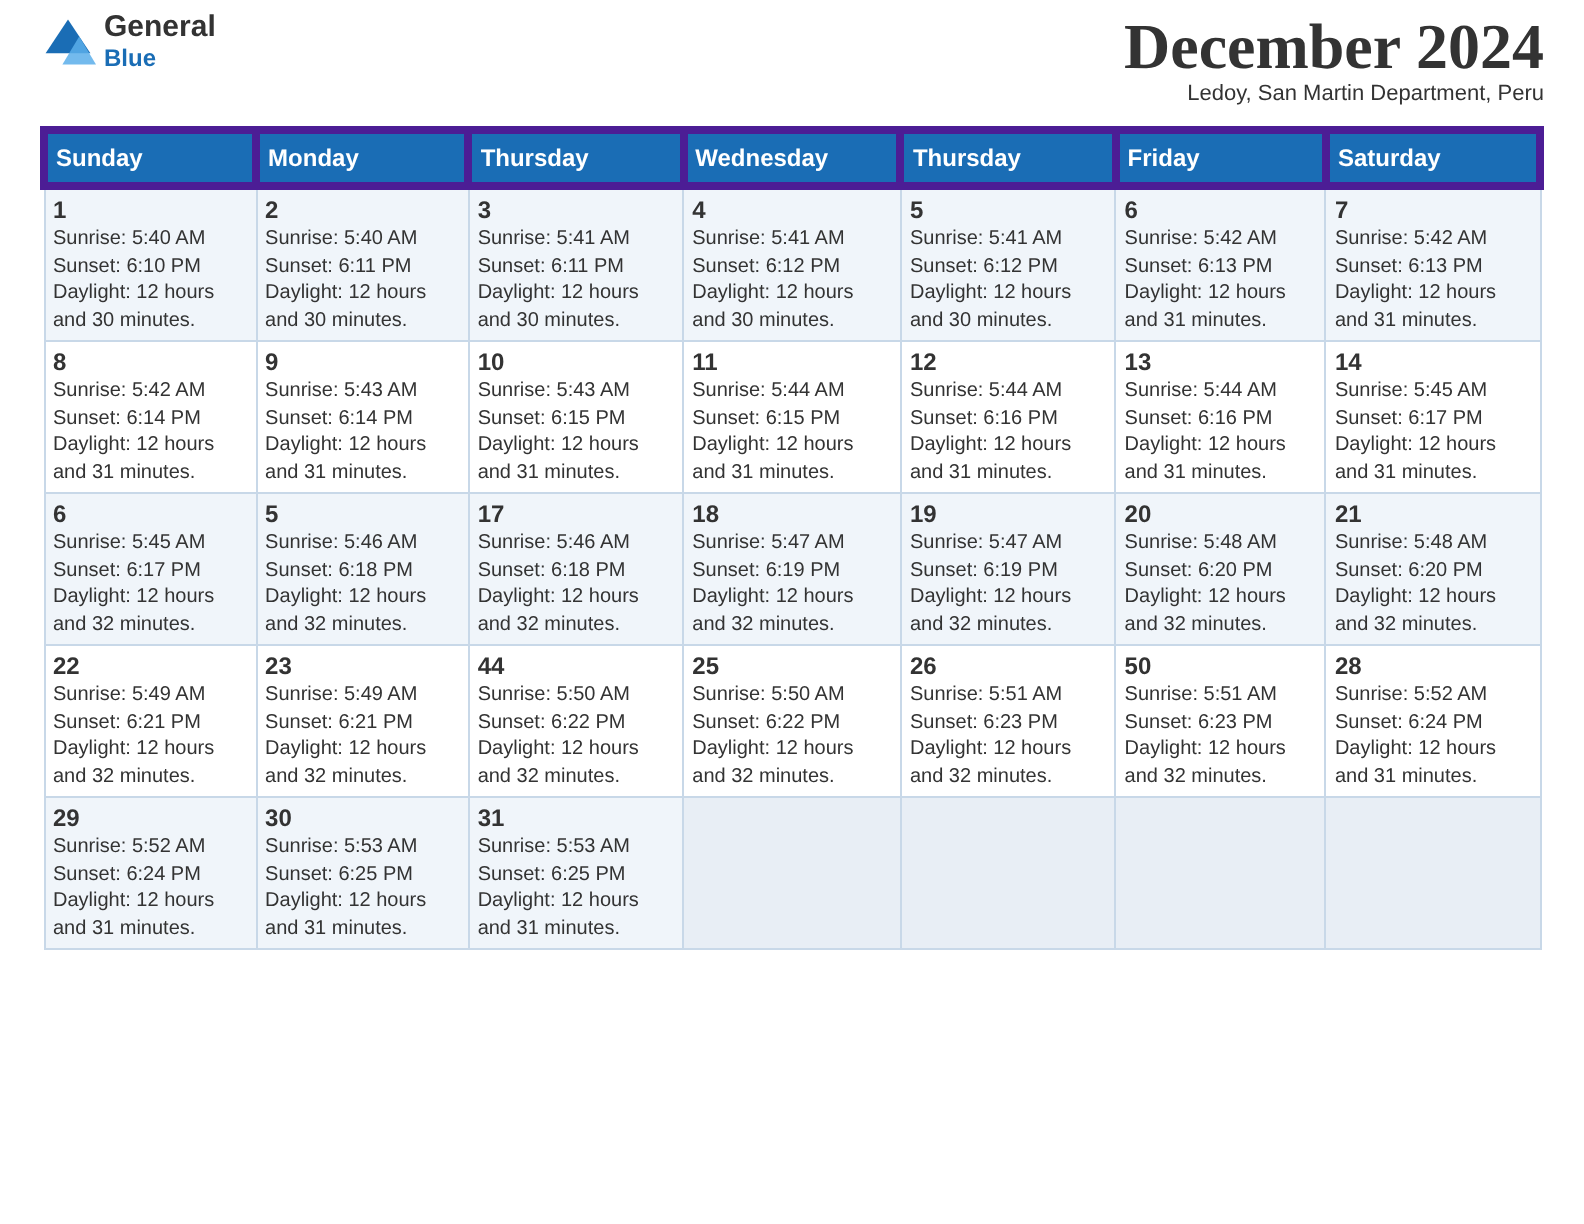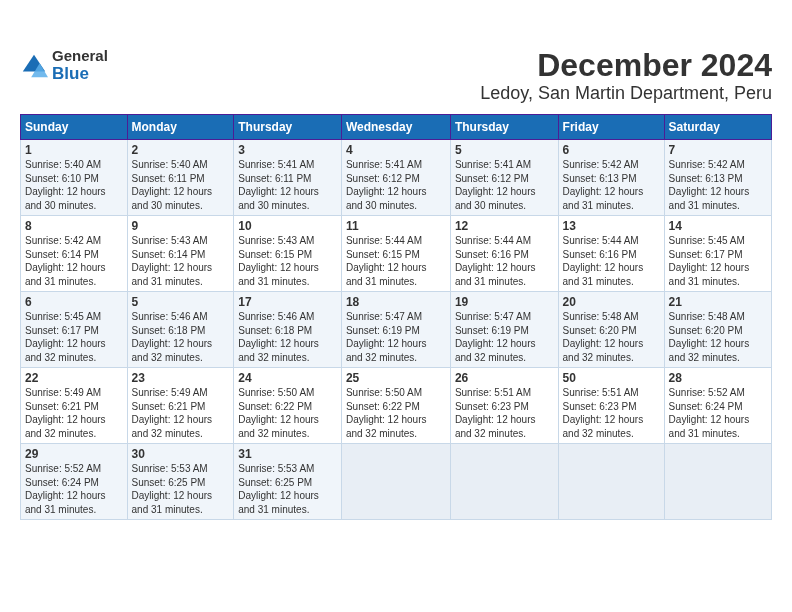--- a/index.html
+++ b/index.html
@@ -6,23 +6,22 @@
     body {
       font-family: Arial, sans-serif;
       background: #fff;
       width: 792px;
       height: 612px;
       overflow: hidden;
     }
     .page {
       width: 792px;
       height: 512px;
-      padding: 18px 20px 12px 20px;
-      background: #fff;
-      margin-top: 30px;
+      padding: 6px 20px 12px 20px;
+      background: #fff;
     }
     .header {
       display: flex;
       justify-content: space-between;
       align-items: flex-start;
       margin-bottom: 10px;
     }
     .logo {
       display: flex;
       align-items: center;
@@ -32,53 +31,54 @@
       display: flex;
       flex-direction: column;
       line-height: 1.1;
     }
     .logo-general {
       font-size: 15px;
       font-weight: bold;
       color: #333;
     }
     .logo-blue {
-      font-size: 17px;
+      font-size: 12px;
       font-weight: bold;
       color: #1a6db5;
     }
     .logo-icon {
       width: 28px;
       height: 28px;
     }
     .title-block {
       text-align: right;
     }
     .main-title {
       font-size: 32px;
       font-weight: bold;
       color: #333;
       line-height: 1.1;
+      font-family: Liberation Serif, serif;
     }
     .subtitle {
-      font-size: 18px;
+      font-size: 11px;
       color: #333;
     }
     .calendar {
       width: 100%;
       border-collapse: collapse;
     }
     .calendar thead tr th {
       background: #1a6db5;
       color: #fff;
       font-size: 12px;
       font-weight: bold;
       padding: 5px 4px;
       text-align: left;
-      border: 1px solid #4c1d95;
+      border: 4px solid #4c1d95;
     }
     .calendar tbody tr td {
       border: 1px solid #c8d8e8;
       vertical-align: top;
       padding: 3px 4px;
       font-size: 9.5px;
       color: #333;
       width: 113px;
       background: #fff;
     }
@@ -230,21 +230,21 @@
         <tr>
           <td>
             <span class="day-num">22</span>
             <div class="cell-text">Sunrise: 5:49 AM<br>Sunset: 6:21 PM<br>Daylight: 12 hours<br>and 32 minutes.</div>
           </td>
           <td>
             <span class="day-num">23</span>
             <div class="cell-text">Sunrise: 5:49 AM<br>Sunset: 6:21 PM<br>Daylight: 12 hours<br>and 32 minutes.</div>
           </td>
           <td>
-            <span class="day-num">24</span>
+            <span class="day-num">44</span>
             <div class="cell-text">Sunrise: 5:50 AM<br>Sunset: 6:22 PM<br>Daylight: 12 hours<br>and 32 minutes.</div>
           </td>
           <td>
             <span class="day-num">25</span>
             <div class="cell-text">Sunrise: 5:50 AM<br>Sunset: 6:22 PM<br>Daylight: 12 hours<br>and 32 minutes.</div>
           </td>
           <td>
             <span class="day-num">26</span>
             <div class="cell-text">Sunrise: 5:51 AM<br>Sunset: 6:23 PM<br>Daylight: 12 hours<br>and 32 minutes.</div>
           </td>

